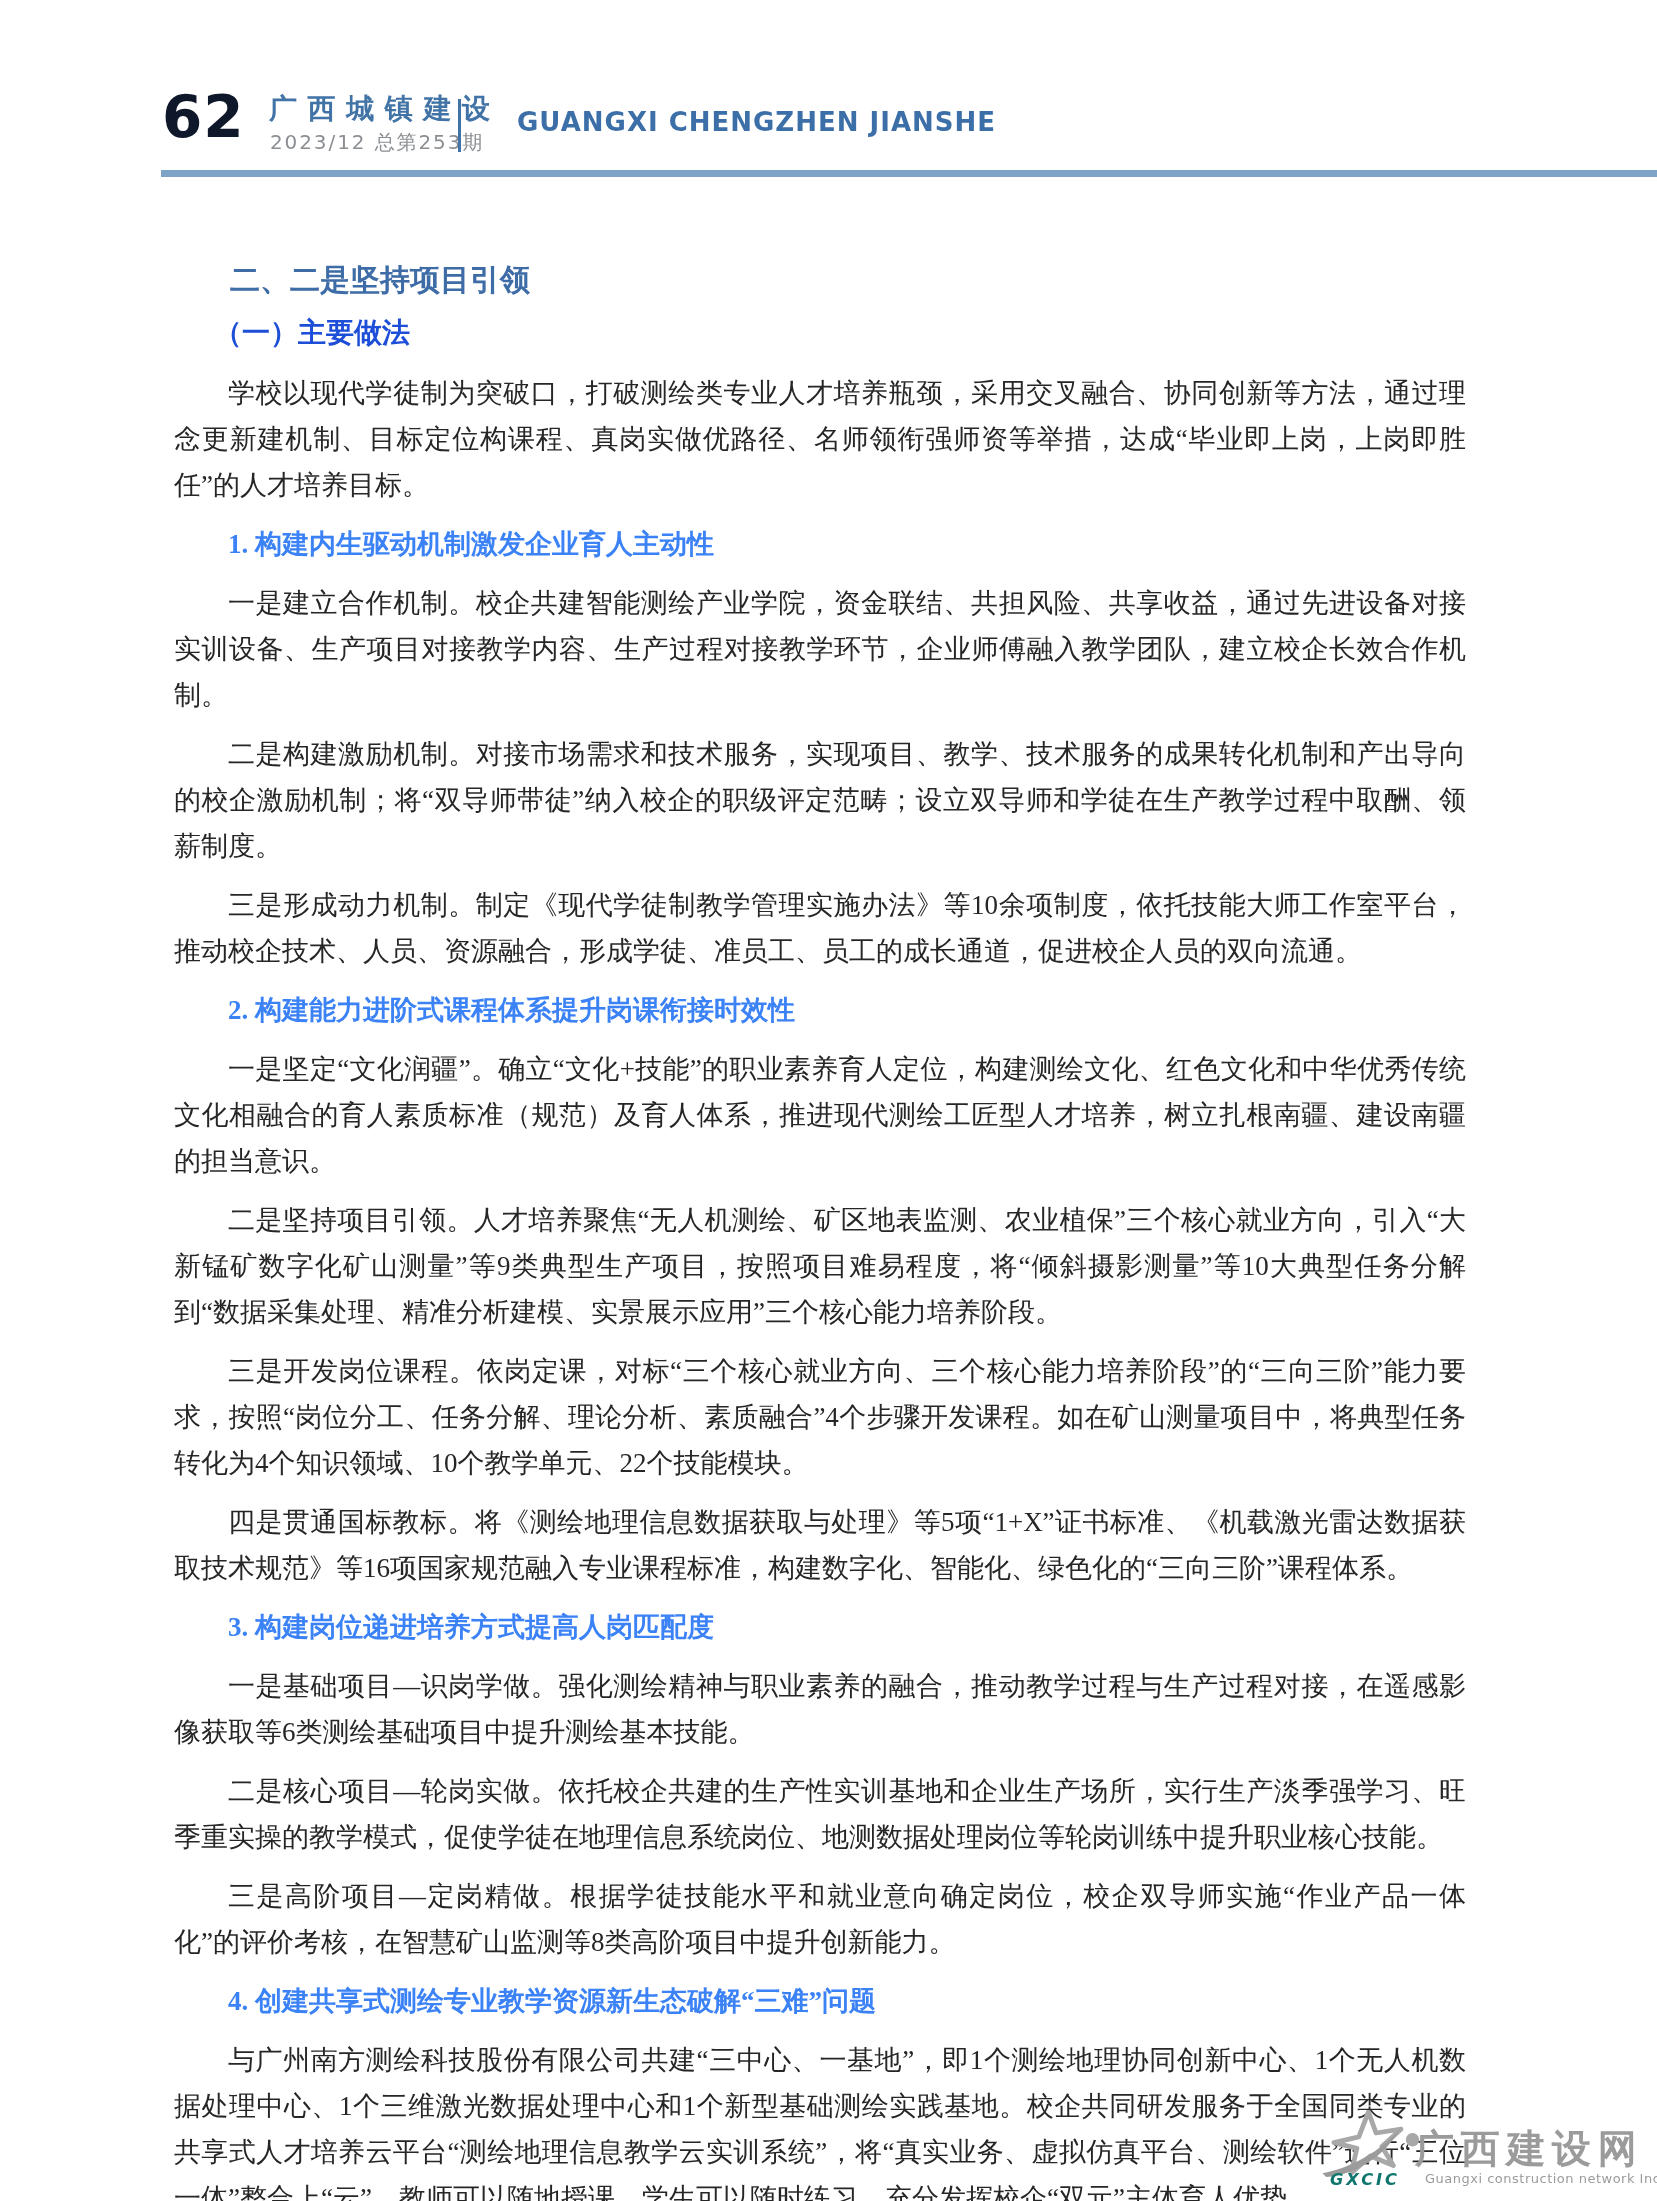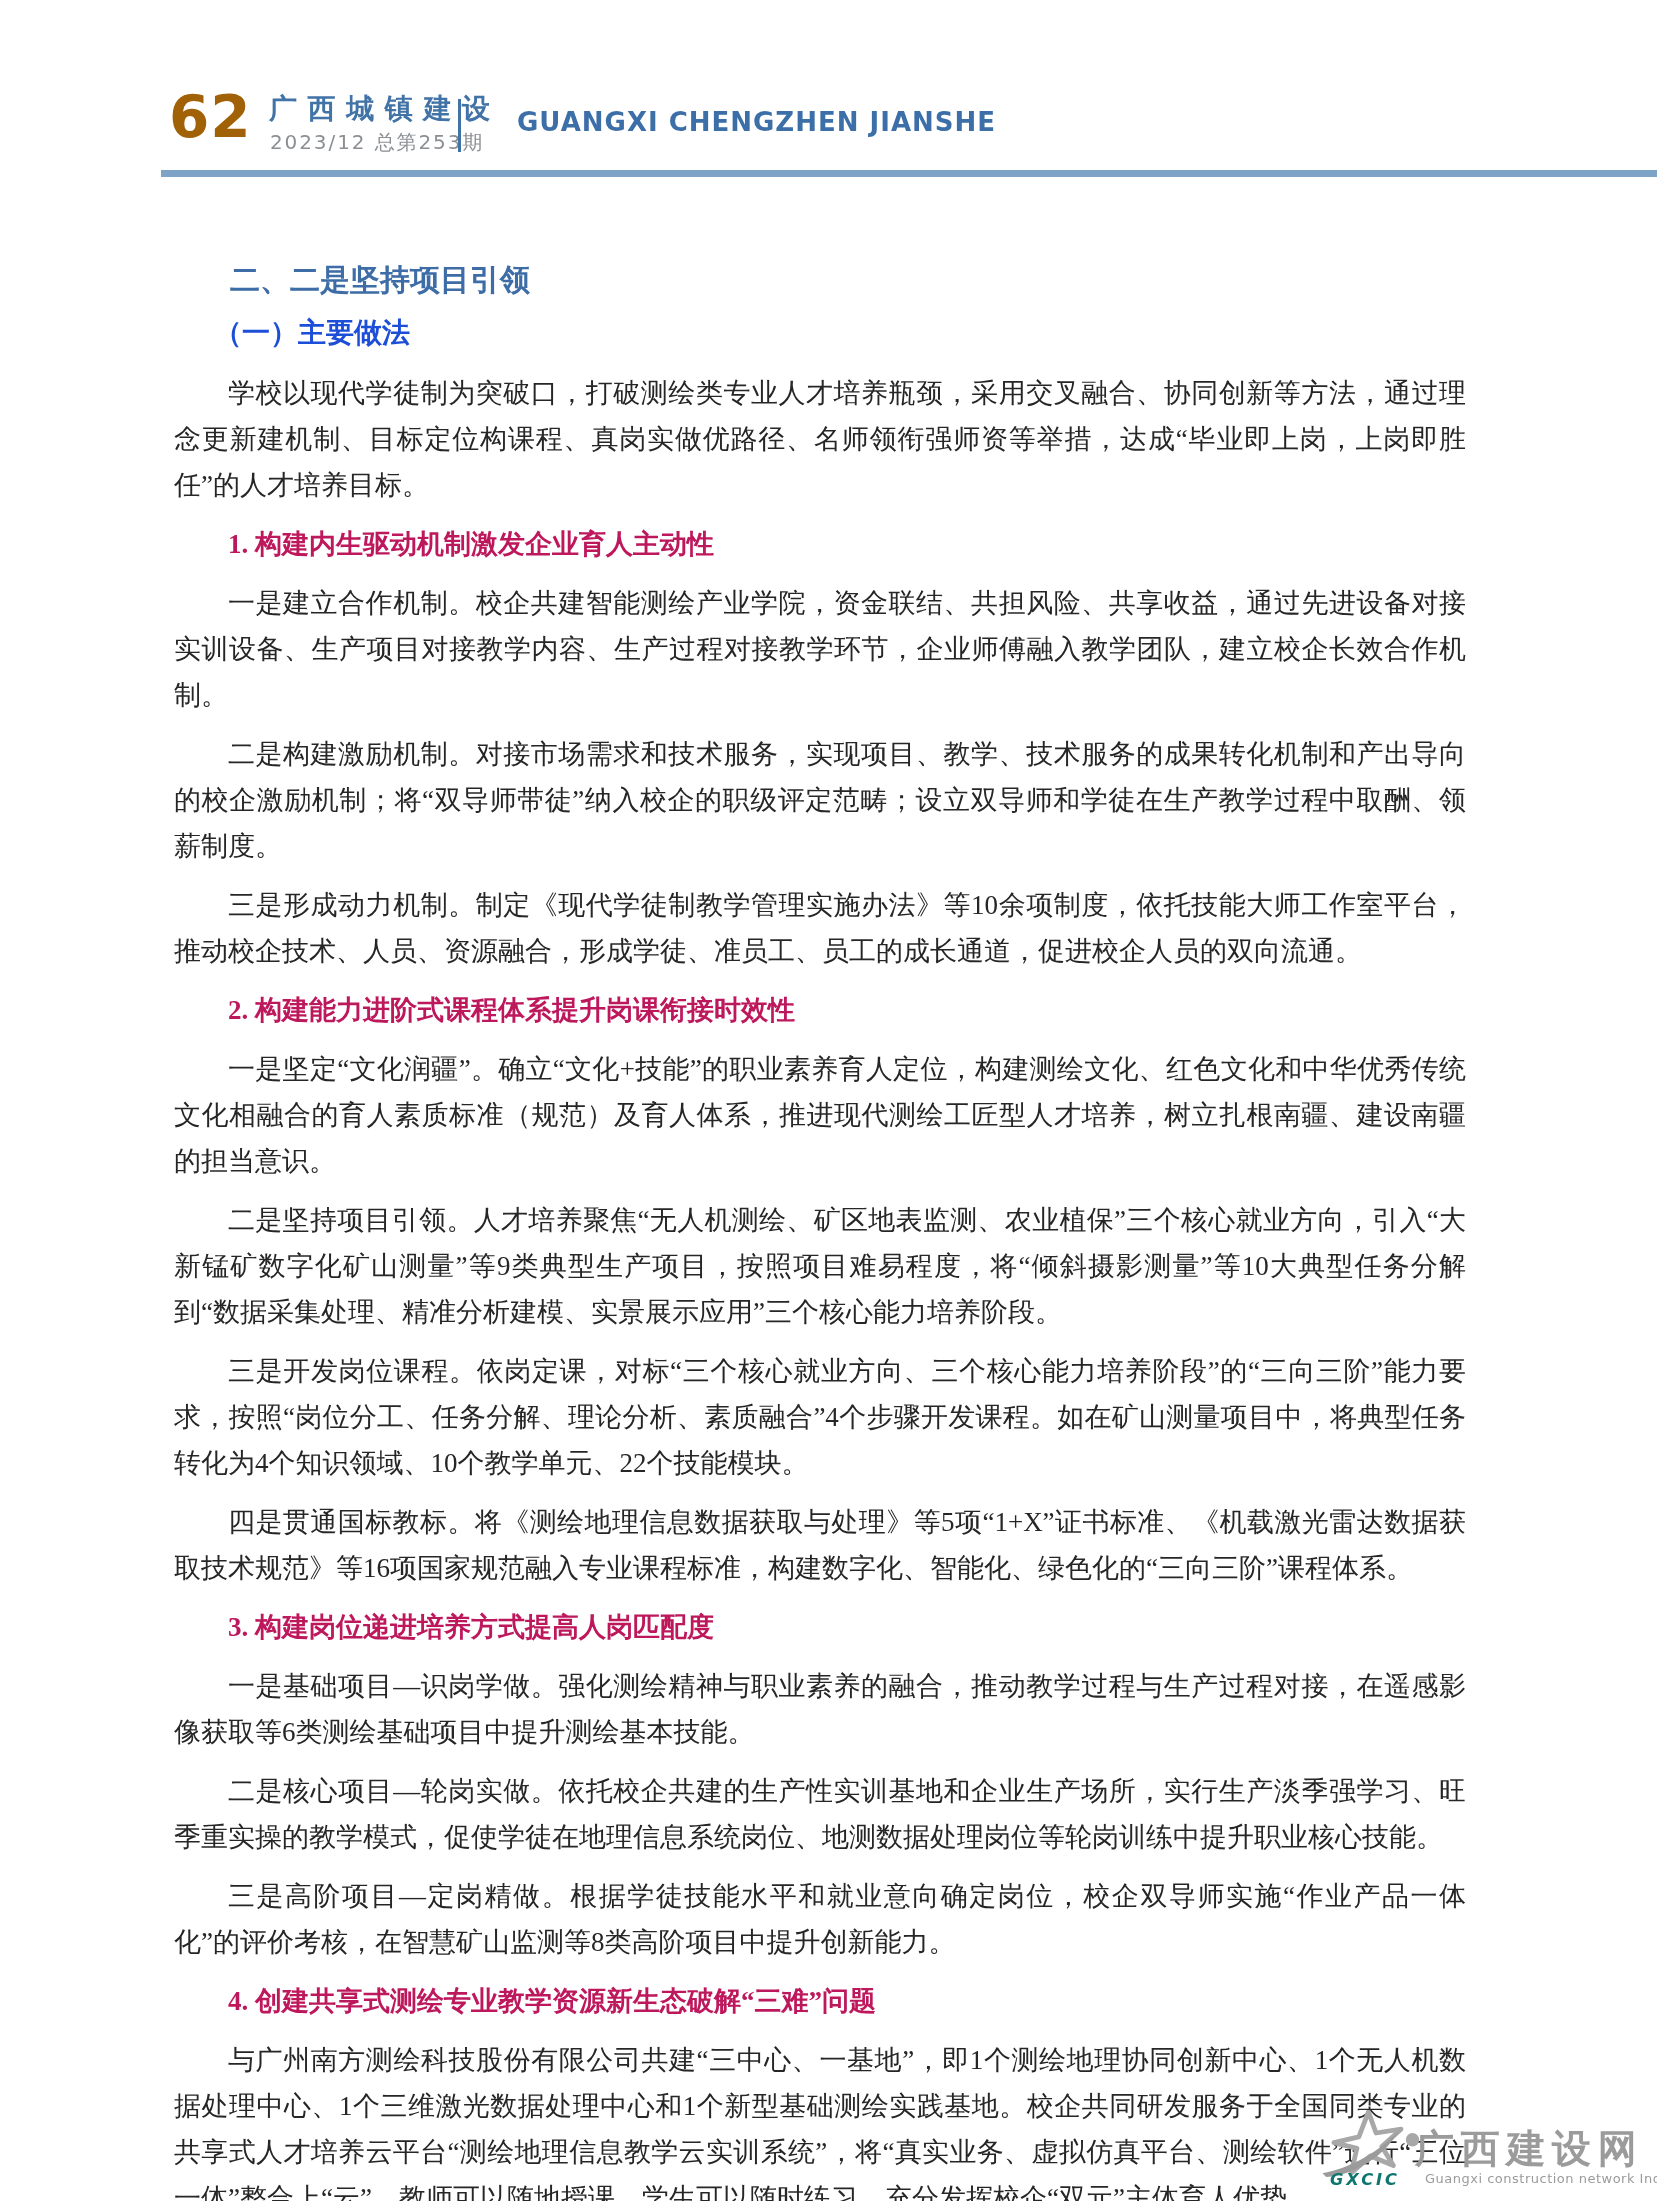--- a/index.html
+++ b/index.html
@@ -6,23 +6,23 @@
   .page{
     position:relative;
     width:1657px;
     height:2202px;
     background:#ffffff;
     overflow:hidden;
     font-family:"Liberation Serif","DejaVu Serif",serif;
   }
   
   .page-number{
-    position:absolute;left:169px;top:88px;
+    position:absolute;left:162px;top:88px;
     font-family:"DejaVu Sans","Liberation Sans",sans-serif;
-    font-size:58px;font-weight:700;color:#a16207;letter-spacing:1px;line-height:1;
+    font-size:58px;font-weight:700;color:#0f172a;letter-spacing:1px;line-height:1;
   }
   .journal-cn{
     position:absolute;left:269px;top:94px;
     font-family:"DejaVu Sans","Liberation Sans",sans-serif;
     font-size:28px;font-weight:700;color:#4273a6;letter-spacing:10.6px;line-height:1.1;white-space:nowrap;
   }
   .issue-info{
     position:absolute;left:270px;top:129px;
     font-family:"DejaVu Sans","Liberation Sans",sans-serif;
     font-size:20px;color:#8b8f93;letter-spacing:1.9px;white-space:nowrap;
@@ -52,21 +52,21 @@
     margin:0 0 17.3px 0;padding-left:53px;
     font-size:28px;font-weight:600;color:#1d4ed8;line-height:38px;
   }
   .content p{
     margin:13px;
     font-size:27px;line-height:46px;
     text-align:justify;text-justify:inter-ideograph;
     text-indent:2em;
   }
   .content p.inline-heading{
-    font-weight:700;text-align:left;color:#be185d;
+    font-weight:700;text-align:left;color:#3b82f6;
   }
   
   .footer-logo{position:absolute;left:1299px;top:2106px;width:352px;height:92px;}
   .logo-star{position:absolute;left:9.6px;top:3.8px;width:115px;height:69px;}
   .logo-acronym{
     position:absolute;left:31px;top:64px;
     font-family:"DejaVu Sans","Liberation Sans",sans-serif;
     font-size:16.3px;font-style:italic;font-weight:700;color:#0f766e;letter-spacing:2.9px;
   }
   .logo-title-cn{

